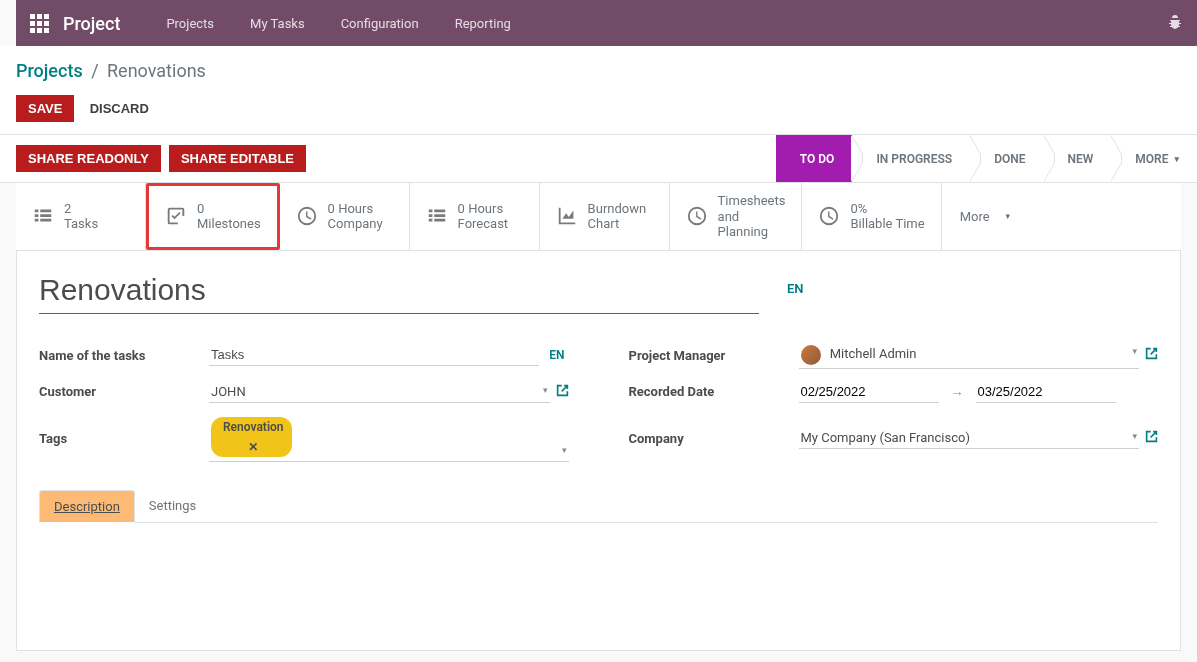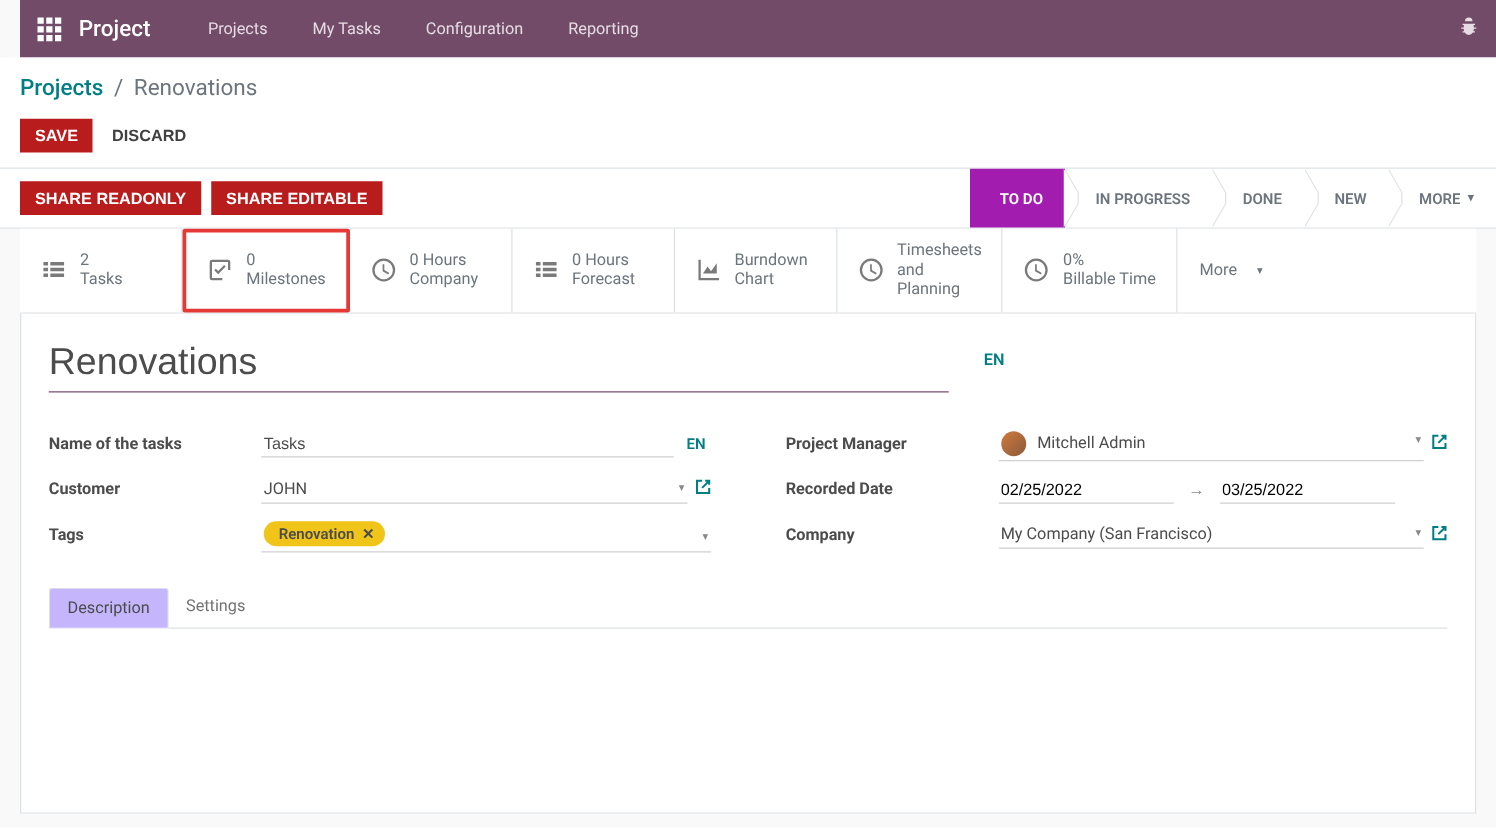--- a/index.html
+++ b/index.html
@@ -58,33 +58,33 @@
   .form-grid { display: grid; grid-template-columns: 1fr 1fr; gap: 12px 60px; margin-top: 28px; }
   .form-row { display: flex; align-items: center; }
   .form-row label { width: 170px; font-weight: 700; color: #4c4c4c; font-size: 13px; }
   .field { flex: 1; display: flex; align-items: center; gap: 6px; }
   .field input.text { flex:1; border:none; border-bottom:1px solid #cfcfcf; padding: 3px 2px; font-size: 13px; outline:none; color:#4c4c4c; }
   .field .en { color:#017e84; font-weight:600; font-size:12px; padding:0 4px; }
   .field .ext { color:#017e84; cursor:pointer; }
   .field .ext svg { width:13px; height:13px; fill:#017e84; }
   .m2o { flex:1; border:none; border-bottom:1px solid #cfcfcf; padding: 3px 18px 3px 2px; font-size:13px; position:relative; }
   .m2o .caret { position:absolute; right:2px; top:4px; color:#888; font-size:9px; }
-  .tag-pill { background:#f0c419; color:#4c4c4c; border-radius:12px; padding:3px 8px 3px 12px; font-weight:600; font-size:12px; display:inline-flex; align-items:center; gap:6px; }
+  .tag-pill { background:#f0c419; color:#4c4c4c; border-radius:12px; padding:3px 8px 3px 12px; font-weight:600; font-size:12px; display:inline-flex; align-items:center; gap:6px;flex-direction:column; }
   .tag-pill .x { font-weight:700; cursor:pointer; }
   .tags-field { flex:1; border-bottom:1px solid #cfcfcf; padding: 2px 18px 4px 2px; position:relative; }
   .tags-field .caret { position:absolute; right:2px; bottom:6px; color:#888; font-size:9px; }
   .avatar { width:20px; height:20px; border-radius:50%; background:linear-gradient(135deg,#d07a3c,#8b5a3c); display:inline-block; margin-right:6px; vertical-align:middle; }
   .date-pair { display:flex; align-items:center; gap:12px; }
   .date-pair input { border:none; border-bottom:1px solid #cfcfcf; padding:3px 2px; font-size:13px; width:140px; outline:none; }
   .date-pair .arrow { color:#888; }
 
   
   .tabs { margin-top: 28px; border-bottom:1px solid #dee2e6; display:flex; }
   .tab { padding: 8px 14px; cursor:pointer; color:#737373; font-size:13px; }
-  .tab.active { border:1px solid #dee2e6; border-bottom:1px solid #fff; margin-bottom:-1px; color:#4c4c4c; border-radius:3px 3px 0 0; background:#c4b5fd; }
+  .tab.active { border:1px solid #dee2e6; border-bottom:1px solid #fff; margin-bottom:-1px; color:#4c4c4c; border-radius:3px 3px 0 0; background:#fdba74;text-decoration:underline; }
 </style>
 </head>
 <body>
 
 <div class="navbar">
   <div class="apps-icon">
     <span></span>
       <span></span>
       <span></span>
       <span></span>

